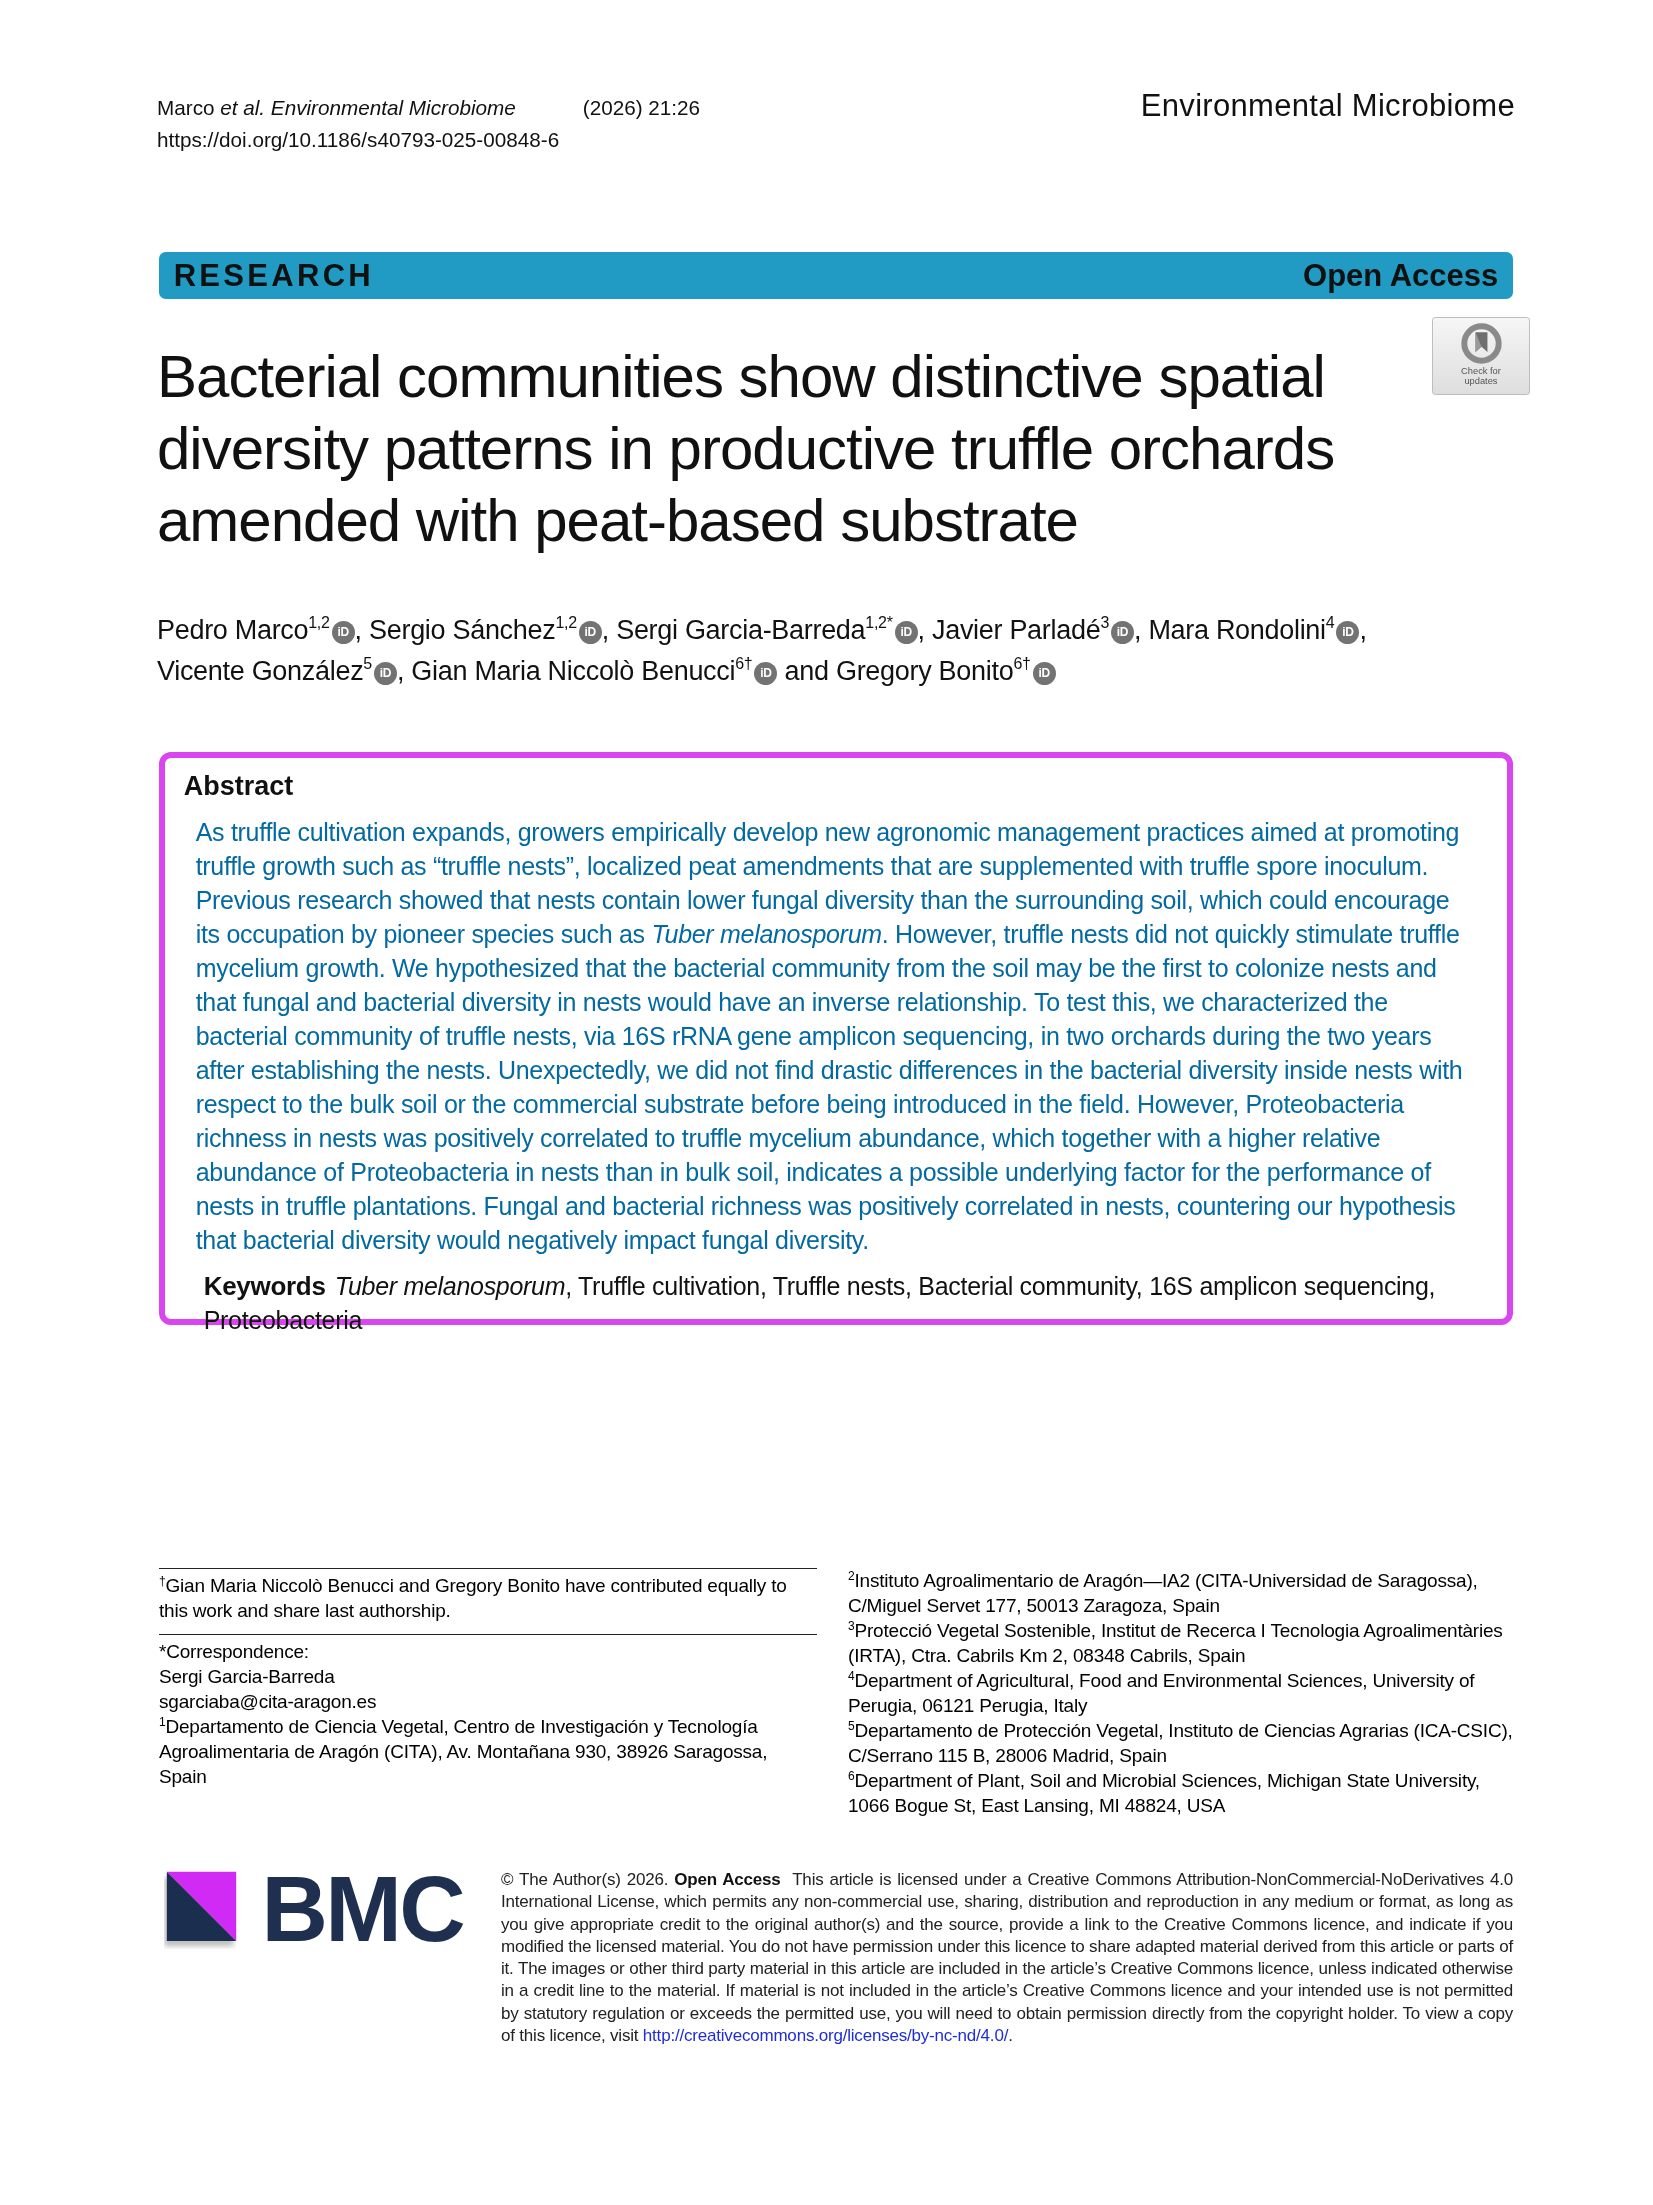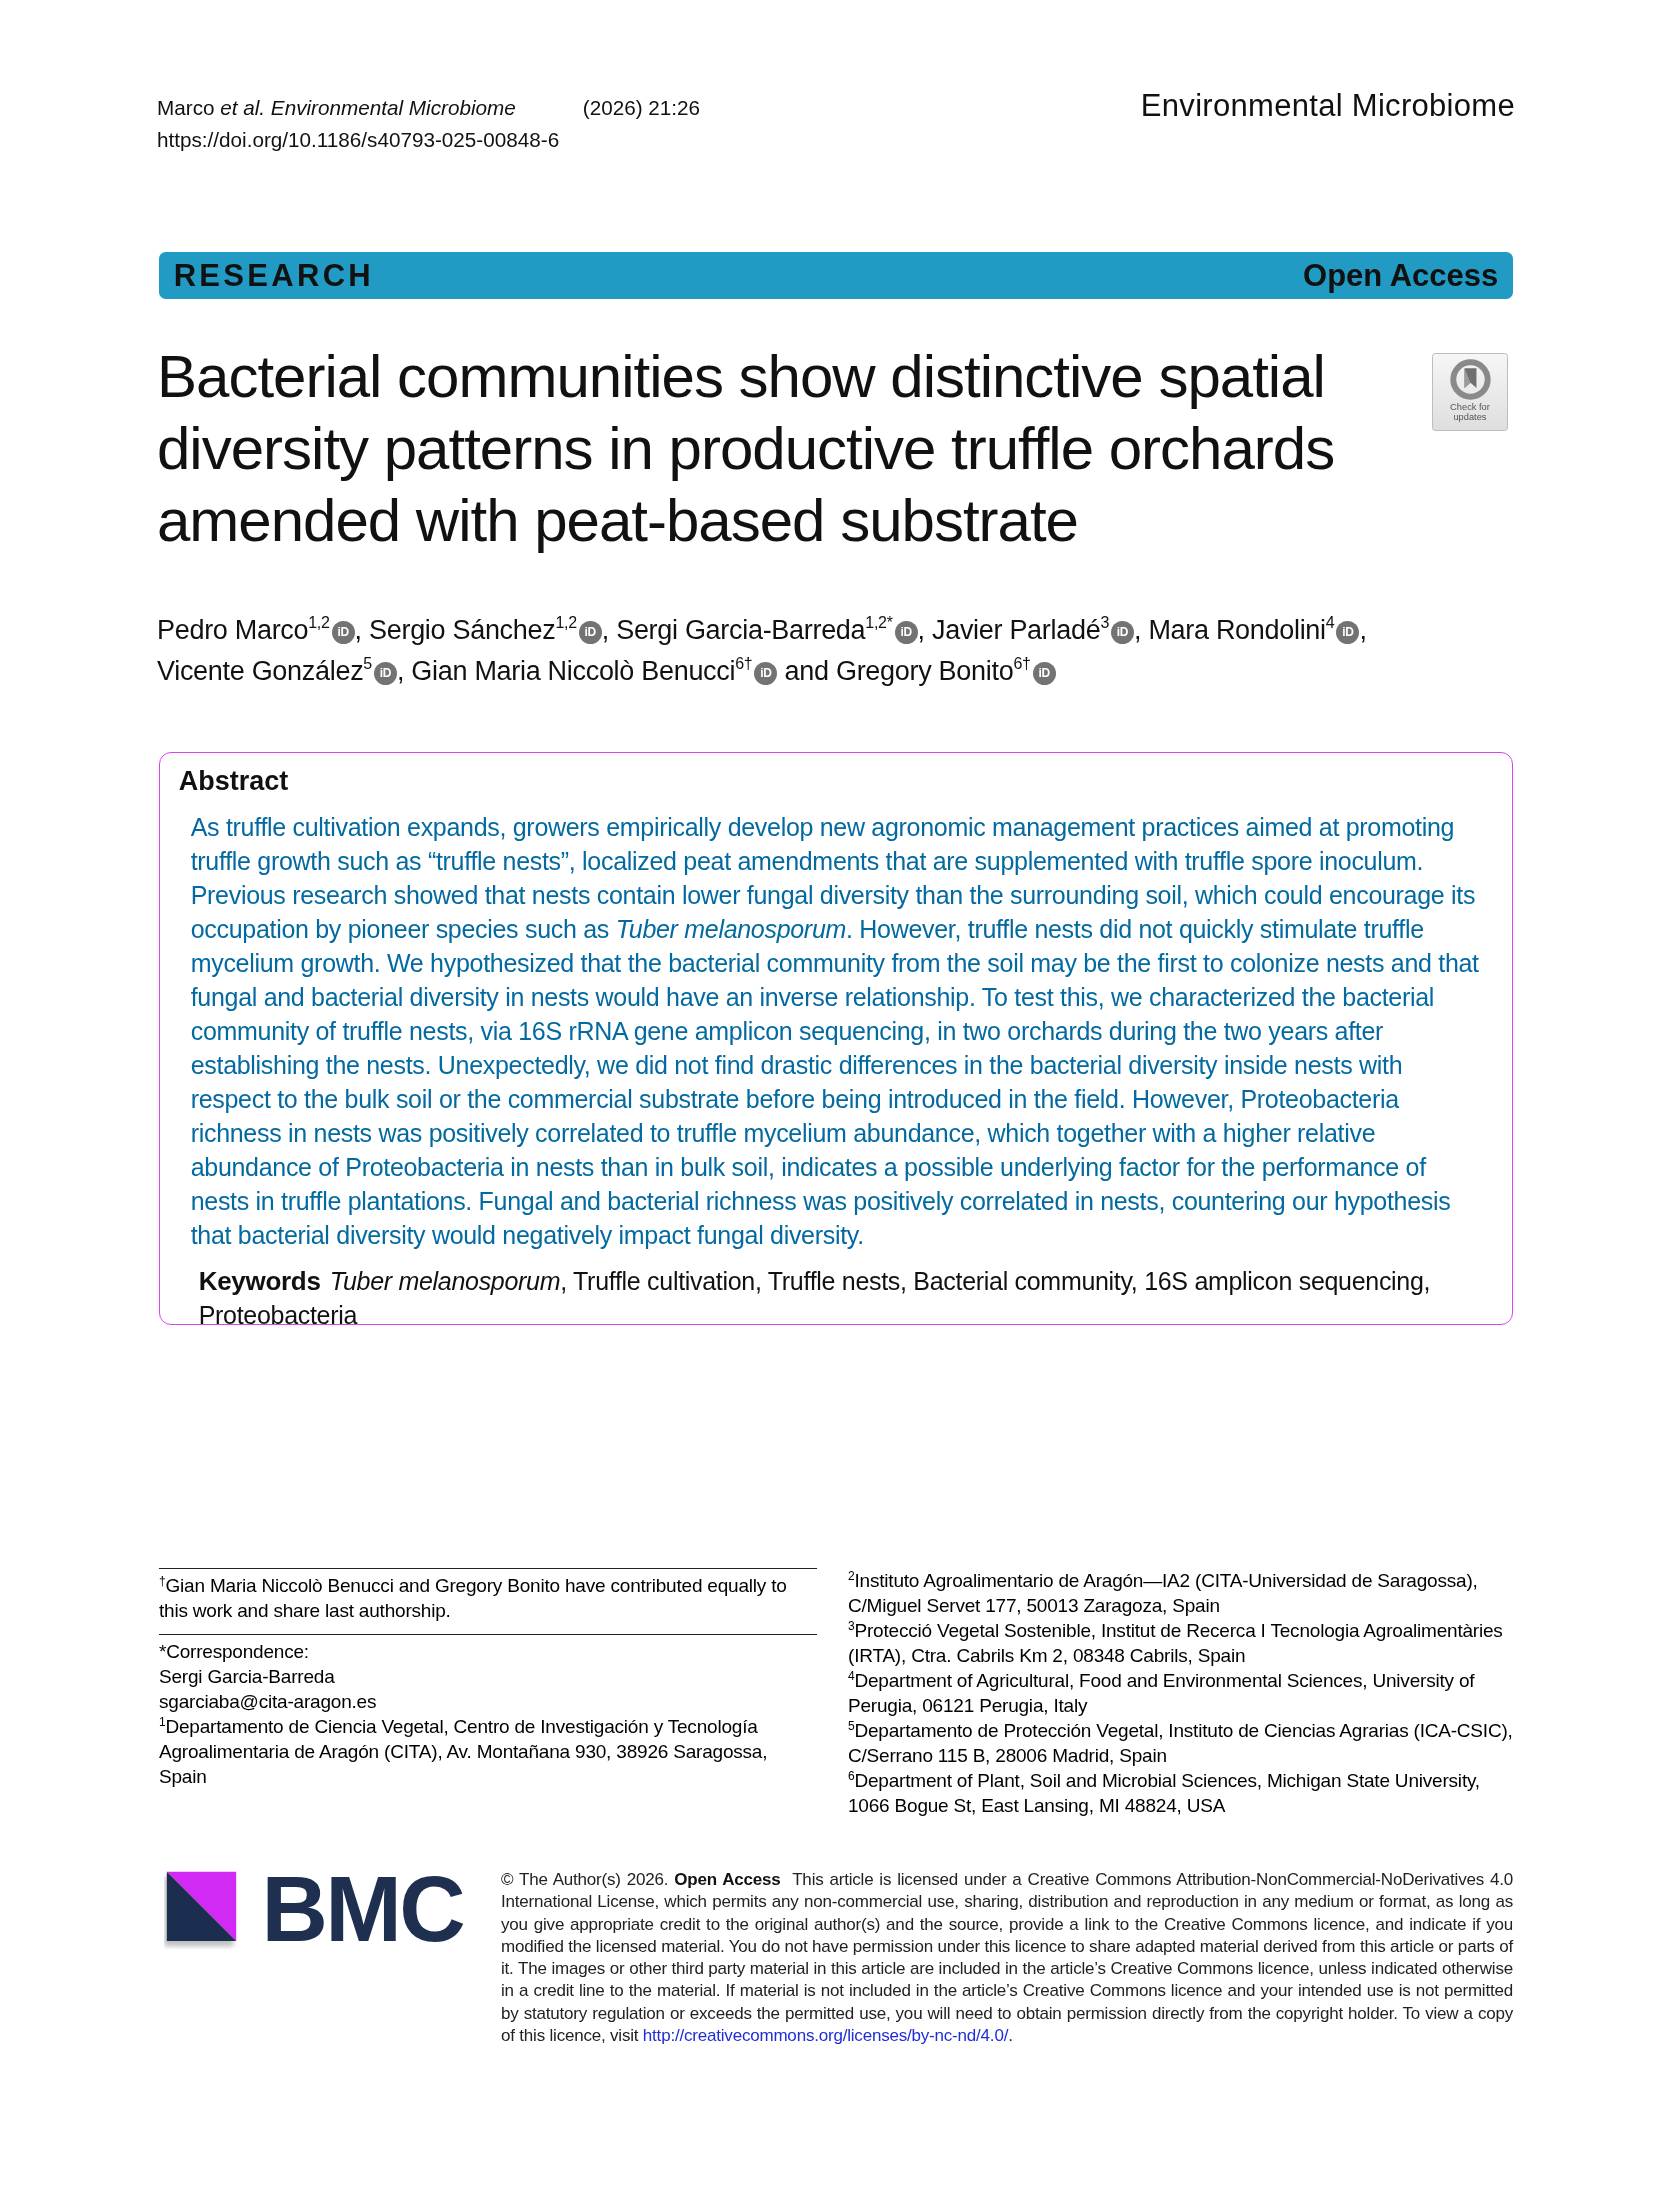--- a/index.html
+++ b/index.html
@@ -20,24 +20,24 @@
     left: 159px; top: 252px; width: 1354px; height: 47px;
     background: #219bc3; border-radius: 6.7px;
     display: flex; align-items: center; justify-content: space-between;
     padding: 0 14.7px; box-sizing: border-box;
   }
   .banner .type { font-weight: bold; font-size: 31px; letter-spacing: 3.3px; color: #111; }
   .banner .oa { font-weight: bold; font-size: 31px; color: #111; }
 
   
   .cfu {
-    left: 1432px; top: 317px; width: 76px; height: 78px;
+    left: 1432px; top: 317px; width: 98px; height: 78px;
     border: 1.3px solid #bdbdbd; border-radius: 3.3px; box-sizing: border-box;
     background: linear-gradient(#f6f6f6, #dedede);
-    display: flex; flex-direction: column; align-items: center; justify-content: flex-start; margin-top: 36px;
+    display: flex; flex-direction: column; align-items: center; justify-content: flex-start;
   }
   .cfu svg { margin-top: 5.3px; }
   .cfu .cfu-text { font-size: 9.3px; line-height: 10.7px; color: #555; text-align: center; margin-top: 1.3px; }
 
   
   .title {
     left: 157px; top: 341px; width: 1254px;
     font-size: 60px; line-height: 72px; color: #111; font-weight: normal;
     letter-spacing: -1px;
   }
@@ -51,21 +51,21 @@
   .orcid {
     display: inline-block; width: 23px; height: 23px; border-radius: 50%;
     background: #737373; color: #fff; font-size: 12px; font-weight: bold;
     text-align: center; line-height: 23px; vertical-align: 2.7px; margin-left: 2px;
     font-family: "Liberation Sans", sans-serif;
   }
 
   
   .abstract-box {
     left: 159px; top: 752px; width: 1354px; height: 573px;
-    border: 1px solid #d946ef; border-radius: 12px; box-sizing: border-box;
+    border: 6px solid #d946ef; border-radius: 12px; box-sizing: border-box;
     padding: 12px 18.7px;
   }
   .abstract-heading { font-weight: bold; font-size: 27px; line-height: 33px; color: #111; margin: 0; }
   .abstract-body { font-size: 25px; line-height: 34px; color: #0369a1; margin: 12px; letter-spacing: -0.3px; }
   .abstract-body i { font-style: italic; }
   .keywords { font-size: 25px; line-height: 34px; color: #111; margin-top: 9.3px; letter-spacing: -0.3px; margin-left: 20px; }
   .keywords .kw-label { font-weight: bold; font-size: 26px; margin-right: 9.3px; }
   .keywords i { font-style: italic; }
 
   

